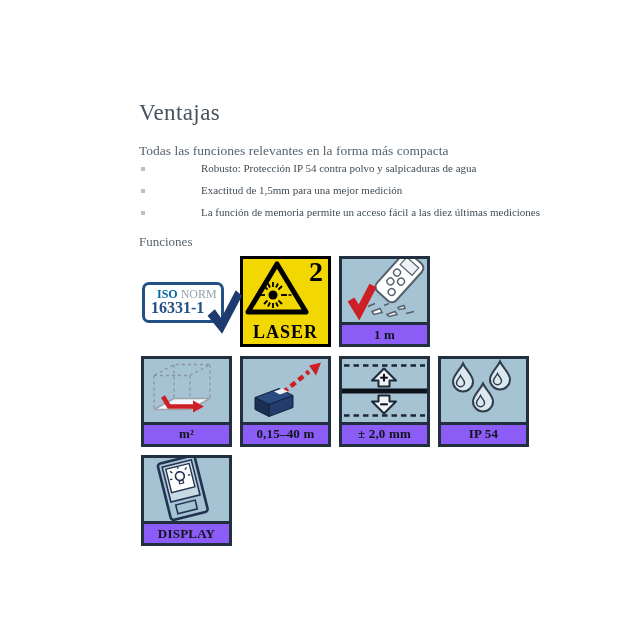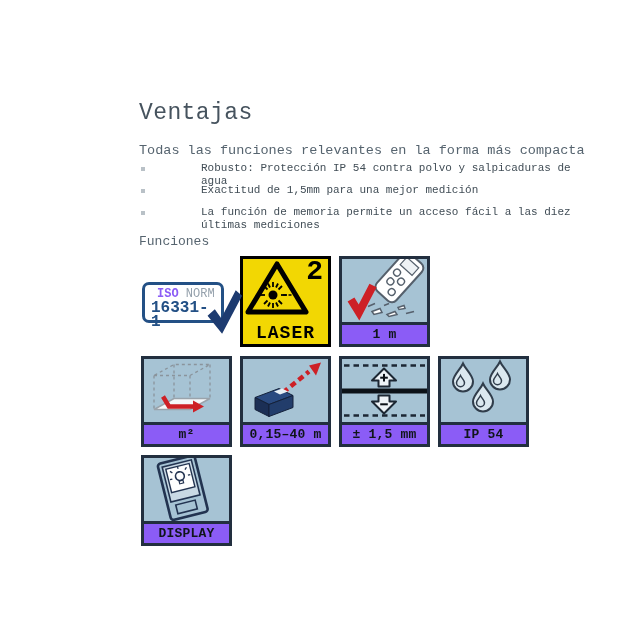--- a/index.html
+++ b/index.html
@@ -1,18 +1,18 @@
 <!DOCTYPE html>
 <html><head>
 <meta charset="utf-8">
 <style>
   html,body { margin:0; padding:0; background:#fff; }
   .screen {
     position:relative; width:602px; height:640px; background:#ffffff;
-    font-family:Liberation Mono, monospace; overflow:hidden;
+    font-family:Liberation Serif, serif; overflow:hidden;
   }
 
   
   .page-title {
     position:absolute; left:139px; top:100px;
     font-size:23px; font-weight:300; color:#46535e; letter-spacing:0.4px;
   }
   .page-subtitle {
     position:absolute; left:139px; top:143px;
     font-size:13.5px; font-weight:400; color:#56646f;
@@ -58,21 +58,21 @@
   }
 
   
   .badge-cell { position:relative; width:91px; height:91px; flex:0 0 auto; }
   .iso-badge {
     position:absolute; left:1px; top:26px; width:64px; height:30px;
     background:#fff; border:3px solid #235085; border-radius:7px;
     padding:3px 6px 2px 6px;
   }
   .iso-line1 { font-size:12px; line-height:13px; white-space:nowrap; }
-  .iso-bold { font-weight:700; color:#8b5cf6;padding-left:6px; }
+  .iso-bold { font-weight:700; color:#0369a1;padding-left:6px; }
   .iso-norm { font-weight:400; color:#95a1ac; }
   .iso-line2 { font-size:16px; line-height:14px; font-weight:700; color:#235085; }
   .iso-check { position:absolute; right:-22px; bottom:-16px; width:40px; height:48px; }
 </style>
 </head>
 <body>
 
 <div class="screen">
 
   <div class="page-title">Ventajas</div>
@@ -205,21 +205,21 @@
             <line x1="2" y1="6" x2="83" y2="6" stroke="#1c2733" stroke-width="2.6" stroke-dasharray="5.5 4"></line>
             <line x1="2" y1="56" x2="83" y2="56" stroke="#1c2733" stroke-width="2.6" stroke-dasharray="5.5 4"></line>
             <rect x="0" y="29" width="85" height="5" fill="#0c1218"></rect>
             <polygon points="42,9 54,21 47.5,21 47.5,27 36.5,27 36.5,21 30,21" fill="#eef3f7" stroke="#1c2733" stroke-width="2" stroke-linejoin="round"></polygon>
             <rect x="38.2" y="17.2" width="7.6" height="2" fill="#0c1218"></rect>
             <rect x="41" y="14.4" width="2" height="7.6" fill="#0c1218"></rect>
             <polygon points="42,54 54,42 47.5,42 47.5,36 36.5,36 36.5,42 30,42" fill="#eef3f7" stroke="#1c2733" stroke-width="2" stroke-linejoin="round"></polygon>
             <rect x="38.2" y="43.8" width="7.6" height="2" fill="#0c1218"></rect>
           </svg>
         </div>
-        <div class="tile-label">± 1,5 mm</div>
+        <div class="tile-label">± 2,0 mm</div>
       </div>
 
       <div class="tile">
         <div class="tile-img">
           <svg viewBox="0 0 85 62">
             <g fill="#dbe8ef" stroke="#303d4b" stroke-width="2">
               <path d="M22 4 C19.3 10.3 12 15.7 12 22 a10 10 0 0 0 20 0 C32 15.7 24.7 10.3 22 4 Z"></path>
               <path d="M59 2 C56.3 8.3 49 13.7 49 20 a10 10 0 0 0 20 0 C69 13.7 61.7 8.3 59 2 Z"></path>
               <path d="M42 24 C39.3 30.3 32 35.7 32 42 a10 10 0 0 0 20 0 C52 35.7 44.7 30.3 42 24 Z"></path>
             </g>

